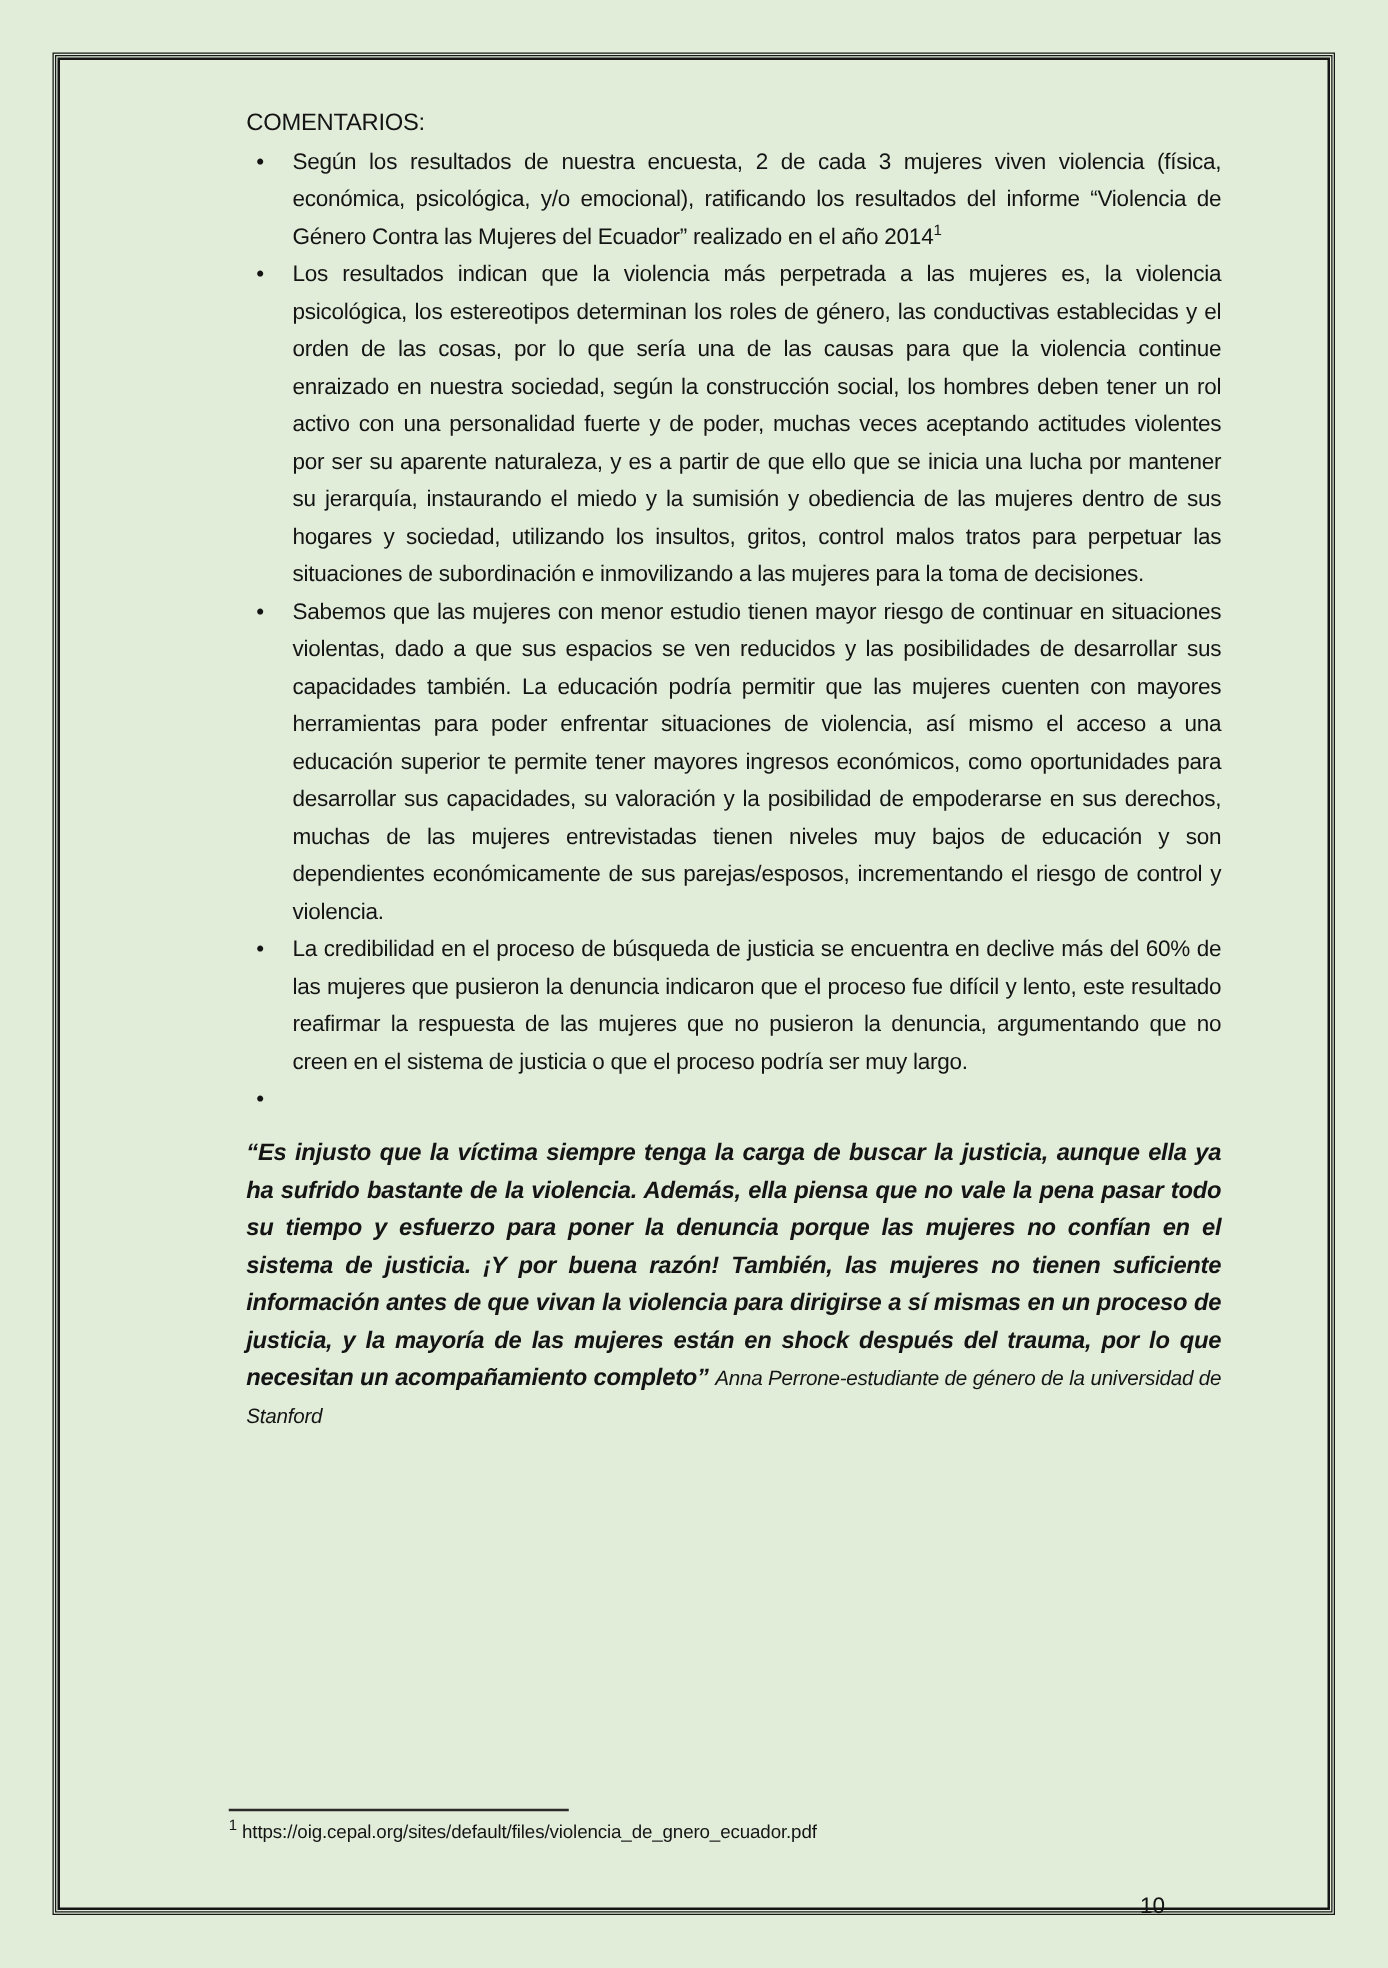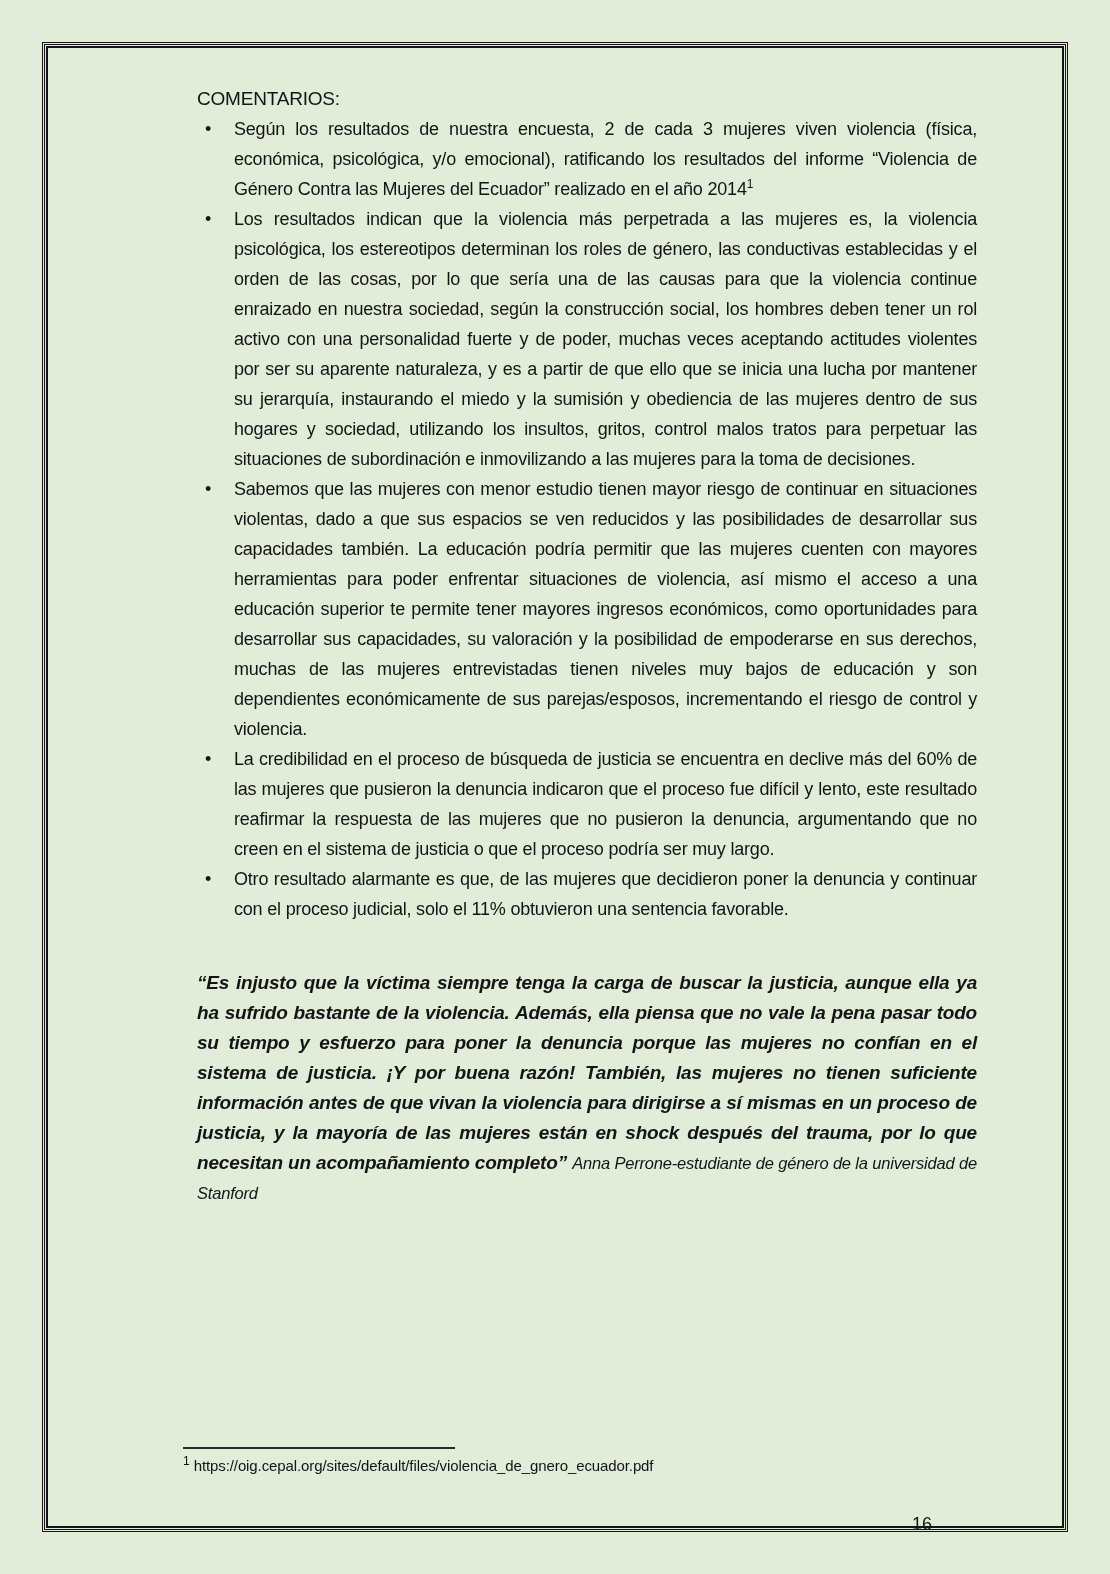--- a/index.html
+++ b/index.html
@@ -130,36 +130,35 @@
           <li>
             <span class="marker">•</span>
             <span>Sabemos que las mujeres con menor estudio tienen mayor riesgo de continuar en situaciones violentas, dado a que sus espacios se ven reducidos y las posibilidades de desarrollar sus capacidades también. La educación podría permitir que las mujeres cuenten con mayores herramientas para poder enfrentar situaciones de violencia, así mismo el acceso a una educación superior te permite tener mayores ingresos económicos, como oportunidades para desarrollar sus capacidades, su valoración y la posibilidad de empoderarse en sus derechos, muchas de las mujeres entrevistadas tienen niveles muy bajos de educación y son dependientes económicamente de sus parejas/esposos, incrementando el riesgo de control y violencia.</span>
           </li>
           <li>
             <span class="marker">•</span>
             <span>La credibilidad en el proceso de búsqueda de justicia se encuentra en declive más del 60% de las mujeres que pusieron la denuncia indicaron que el proceso fue difícil y lento, este resultado reafirmar la respuesta de las mujeres que no pusieron la denuncia, argumentando que no creen en el sistema de justicia o que el proceso podría ser muy largo.</span>
           </li>
           <li>
             <span class="marker">•</span>
-            <span>Otro resultado alarmante es que, de las mujeres que decidieron poner la denuncia y continuar con el proceso judicial, solo el 11% obtuvieron una sentencia favorable.</span>
           </li>
         </ul>
 
         <p class="quote">
           <span class="qtext">“Es injusto que la víctima siempre tenga la carga de buscar la justicia, aunque ella ya ha sufrido bastante de la violencia. Además, ella piensa que no vale la pena pasar todo su tiempo y esfuerzo para poner la denuncia porque las mujeres no confían en el sistema de justicia. ¡Y por buena razón! También, las mujeres no tienen suficiente información antes de que vivan la violencia para dirigirse a sí mismas en un proceso de justicia, y la mayoría de las mujeres están en shock después del trauma, por lo que necesitan un acompañamiento completo”</span>
           <span class="attr">Anna Perrone-estudiante de género de la universidad de Stanford</span>
         </p>
 
       </div>
 
       <div class="footnote-block">
         <div class="footnote-rule"></div>
         <div class="footnote-line">
           <sup>1</sup>
           <span>https://oig.cepal.org/sites/default/files/violencia_de_gnero_ecuador.pdf</span>
         </div>
       </div>
 
-      <div class="page-number">16</div>
+      <div class="page-number">10</div>
 
     </div>
   </div>
 </div>
 
 </body></html>

